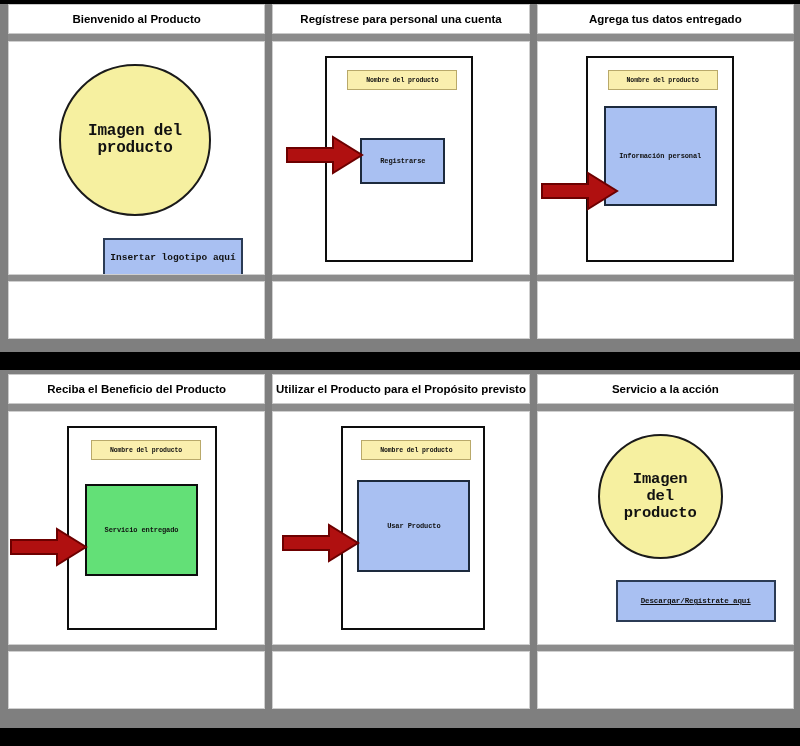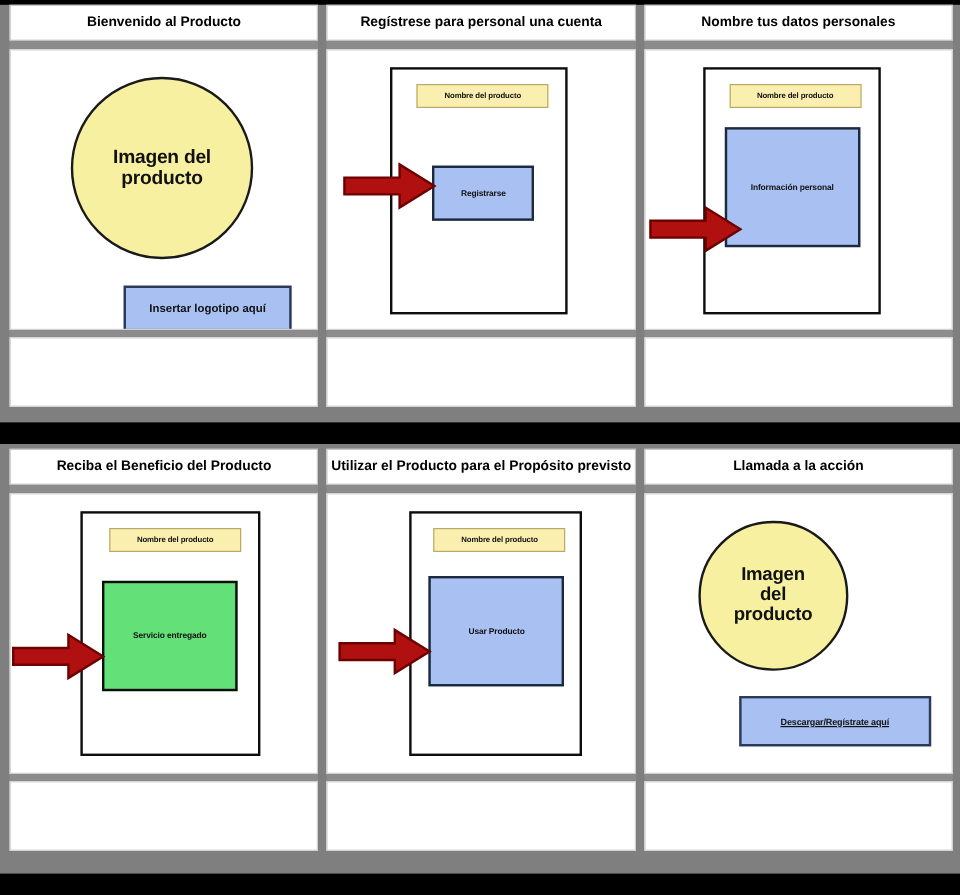--- a/index.html
+++ b/index.html
@@ -75,20 +75,21 @@
   .gray-gap { height: 7px; background: #8c8c8c; }
   .gray-gap.thin { height: 6px; }
 
   .frame-box {
     background: #ffffff;
     border: 1px solid #cfcfcf;
     height: 234px;
     position: relative;
     box-sizing: border-box;
     overflow: hidden;
+    font-family: Liberation Mono, monospace;
   }
 
   .notes-box {
     background: #ffffff;
     border: 1px solid #cfcfcf;
     height: 58px;
     box-sizing: border-box;
   }
 
   
@@ -229,21 +230,21 @@
         <svg class="arrow" style="left:12px; top:92px;" width="80" height="42" viewBox="0 0 80 42">
           <path d="M2,14 L48,14 L48,3 L77,21 L48,39 L48,28 L2,28 Z" fill="#b01010" stroke="#6d0000" stroke-width="2" stroke-linejoin="miter"></path>
         </svg>
       </div>
       <div class="gray-gap thin"></div>
       <div class="notes-box"></div>
     </div>
 
     <div class="cell">
       <div class="title-box">
-        <span class="title-text">Nombre tus datos personales</span>
+        <span class="title-text">Agrega tus datos entregado</span>
       </div>
       <div class="gray-gap"></div>
       <div class="frame-box">
         <div class="page" style="left:48px; top:14px; width:148px; height:206px;">
           <div class="name-chip" style="left:20px; top:12px; width:110px; height:20px;">
             <span class="name-chip-label">Nombre del producto</span>
           </div>
           <div class="content-block blue" style="left:16px; top:48px; width:113px; height:100px;">
             <span class="content-label">Información personal</span>
           </div>
@@ -301,25 +302,25 @@
         <svg class="arrow" style="left:8px; top:110px;" width="80" height="42" viewBox="0 0 80 42">
           <path d="M2,14 L48,14 L48,3 L77,21 L48,39 L48,28 L2,28 Z" fill="#b01010" stroke="#6d0000" stroke-width="2" stroke-linejoin="miter"></path>
         </svg>
       </div>
       <div class="gray-gap thin"></div>
       <div class="notes-box"></div>
     </div>
 
     <div class="cell">
       <div class="title-box">
-        <span class="title-text">Llamada a la acción</span>
-      </div>
-      <div class="gray-gap"></div>
-      <div class="frame-box">
-        <div class="circle narrow" style="left:44px; top:22px; width:125px; height:125px;">
+        <span class="title-text">Servicio a la acción</span>
+      </div>
+      <div class="gray-gap"></div>
+      <div class="frame-box">
+        <div class="circle narrow" style="left:60px; top:22px; width:125px; height:125px;">
           <span class="circle-label">
             <span>Imagen</span><br>
             <span>del</span><br>
             <span>producto</span>
           </span>
         </div>
         <div class="logo-box" style="left:42px; top:168px; width:160px; height:42px;">
           <span class="cta-label">Descargar/Regístrate aquí</span>
         </div>
       </div>

